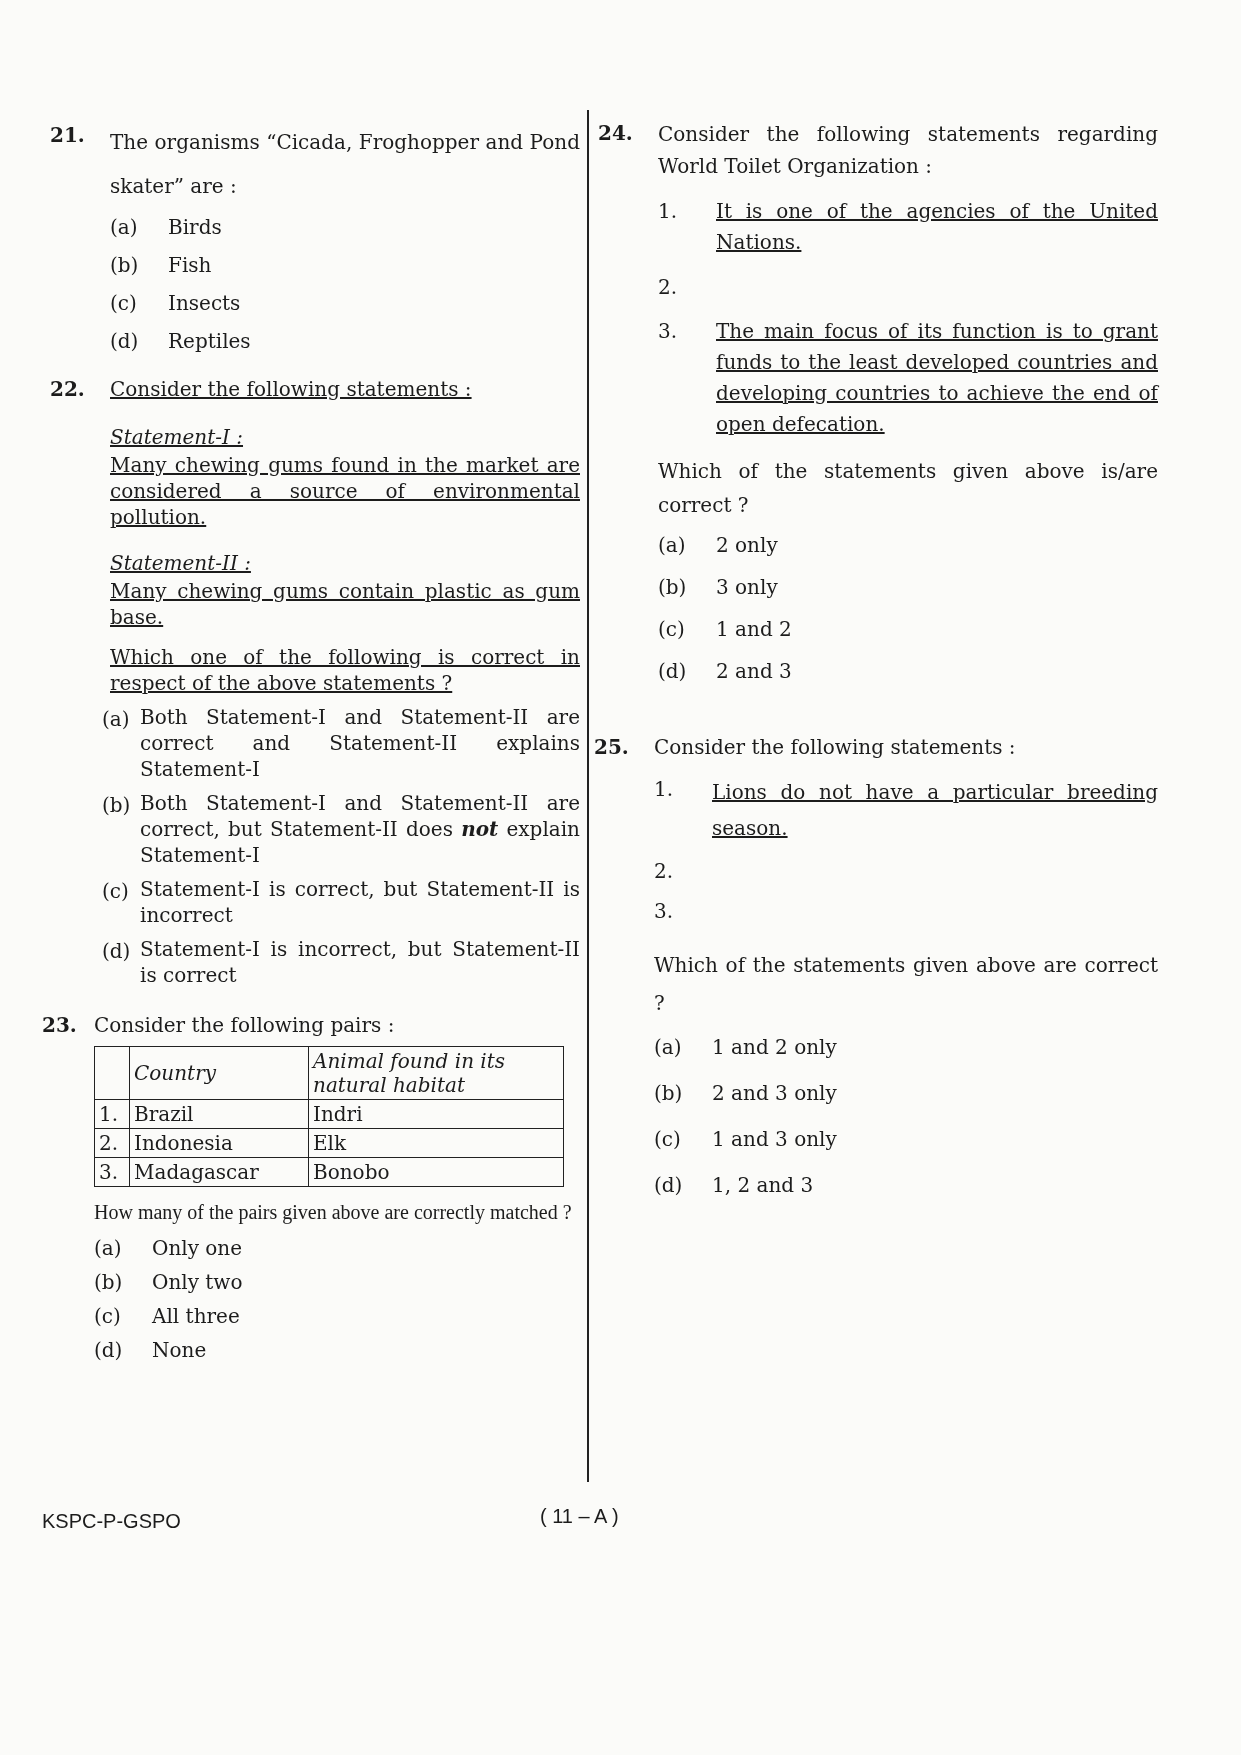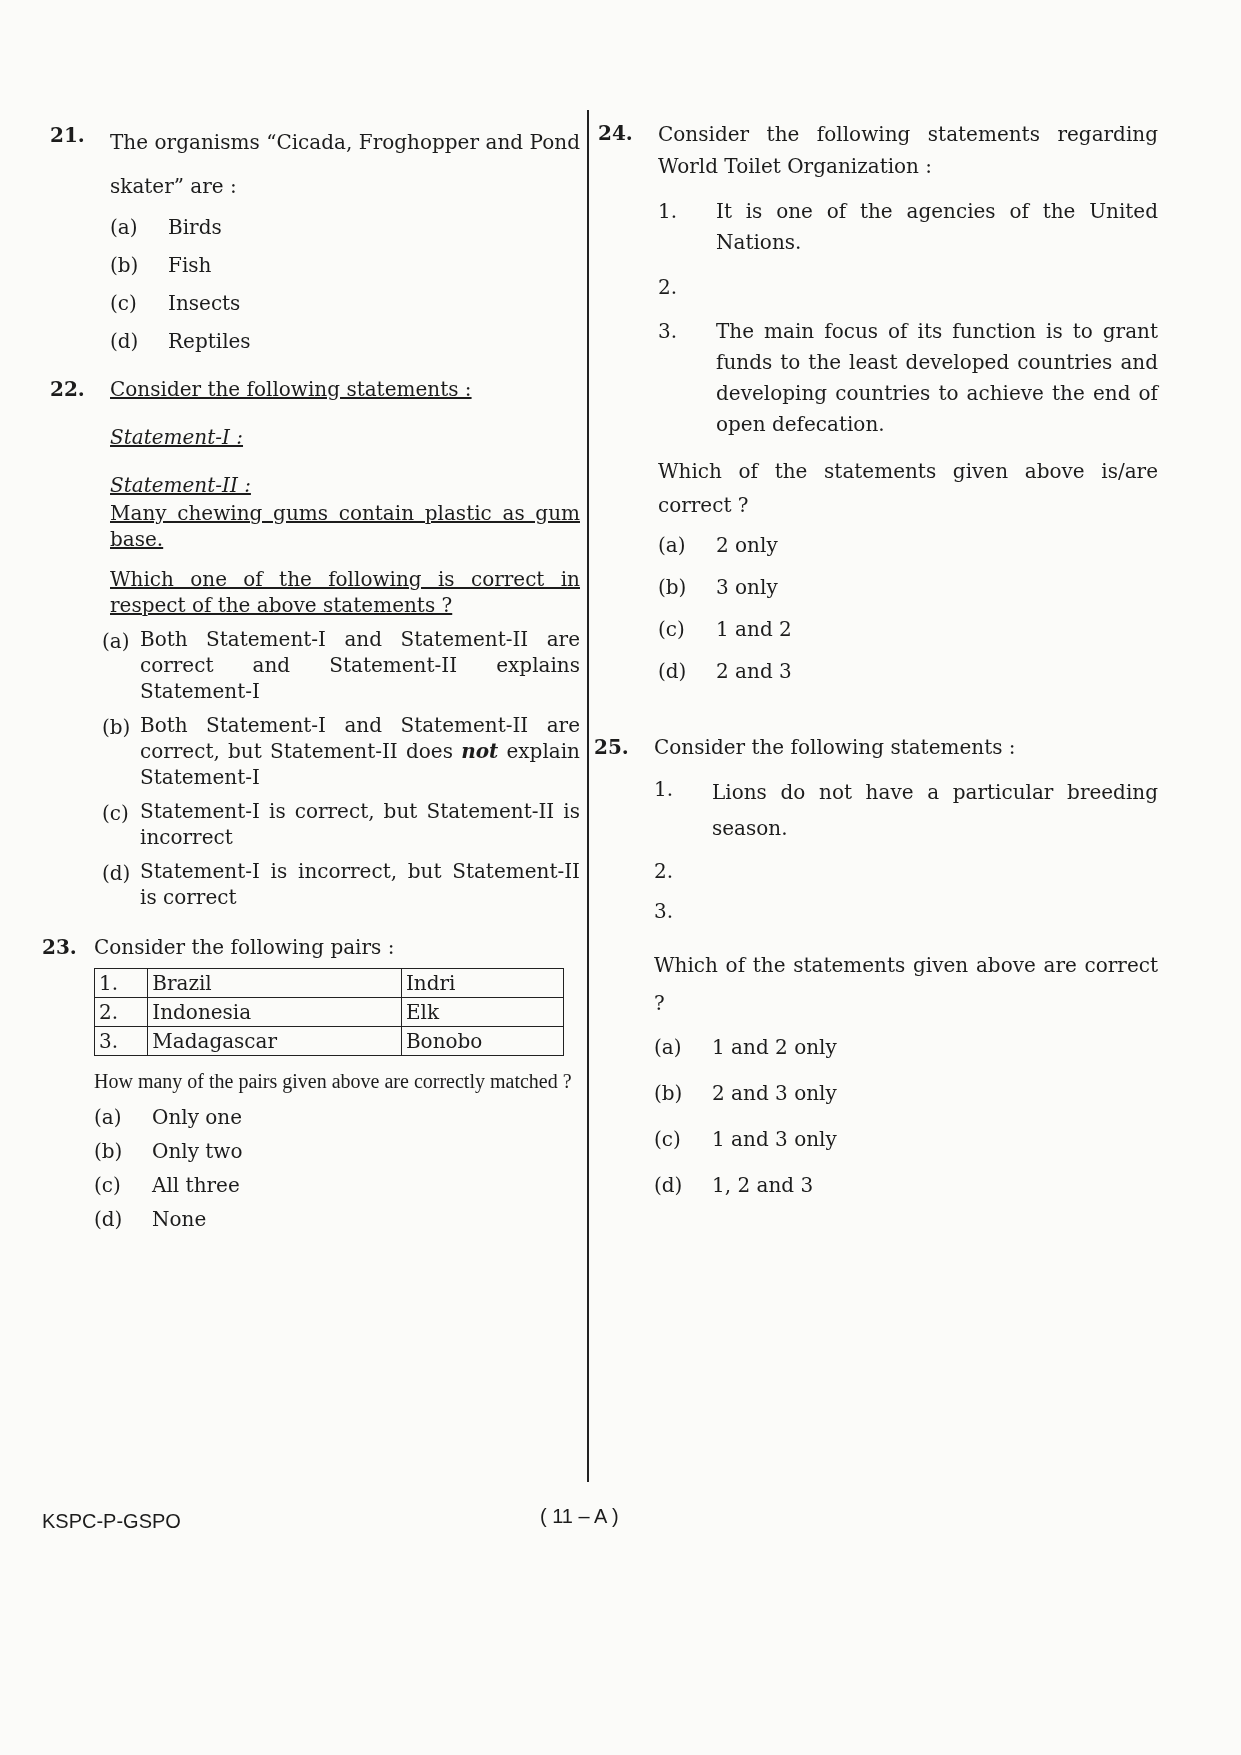--- a/index.html
+++ b/index.html
@@ -17,21 +17,21 @@
   .qtext { text-align:justify; }
   .opt { display:flex; margin-top:10px; }
   .opt .lbl { width:58px; flex:none; }
   .opt-tight { display:flex; margin-top:8px; }
   .opt-tight .lbl { width:38px; flex:none; }
   .opt-tight .txt { text-align:justify; flex:1; line-height:26px; }
   .stmt-head { font-style:italic; margin-top:18px; }
   .stmt { text-align:justify; line-height:26px; }
   .num-item { display:flex; margin-top:14px; }
   .num-item .n { width:58px; flex:none; }
-  .num-item .t { flex:1; text-align:justify; line-height:31px; }
+  .num-item .t { flex:1; text-align:justify; line-height:31px;text-decoration:underline; }
   table.pairs { border-collapse:collapse; margin-top:6px; width:470px; font-size:20px; }
   table.pairs td { border:1.5px solid #222; padding:2px 4px; vertical-align:middle; line-height:24px; }
   table.pairs td.hdr { font-style:italic; }
   .footer-code { position:absolute; left:42px; top:1510px; font-family:"Liberation Sans",sans-serif; font-size:20px; }
   .footer-page { position:absolute; left:540px; top:1505px; font-family:"Liberation Sans",sans-serif; font-size:20px; }
   em.b { font-weight:bold; font-style:italic; }
 </style>
 </head>
 <body>
 
@@ -58,20 +58,21 @@
       <div class="opt" style="margin-top:8px;">
           <span class="lbl">(d)</span>
           <span>Reptiles</span>
         </div>
     </div>
 
     <div class="q" style="margin-top:18px;text-decoration:underline;">
       <span class="qnum">22.</span>
       <div class="qtext">Consider the following statements :</div>
       <div class="stmt-head">Statement-I :</div>
+      <div class="stmt">Many chewing gums found in the market are considered a source of environmental pollution.</div>
       <div class="stmt-head">Statement-II :</div>
       <div class="stmt">Many chewing gums contain plastic as gum base.</div>
       <div class="stmt" style="margin-top:14px;">Which one of the following is correct in respect of the above statements ?</div>
     </div>
     <div style="padding-left:52px;">
       <div class="opt-tight">
           <span class="lbl">(a)</span>
           <span class="txt">Both Statement-I and Statement-II are correct and Statement-II explains Statement-I</span>
         </div>
       <div class="opt-tight">
@@ -86,20 +87,25 @@
           <span class="lbl">(d)</span>
           <span class="txt">Statement-I is incorrect, but Statement-II is correct</span>
         </div>
     </div>
 
     <div class="q" style="margin-top:22px;padding-left:52px;margin-left:-8px;">
       <span class="qnum">23.</span>
       <div class="qtext">Consider the following pairs :</div>
       <table class="pairs">
         <tbody>
+            <tr>
+          <td style="width:26px;"></td>
+          <td class="hdr" style="width:170px;">Country</td>
+          <td class="hdr">Animal found in its natural habitat</td>
+        </tr>
         <tr>
           <td>1.</td>
           <td>Brazil</td>
           <td>Indri</td>
         </tr>
         <tr>
           <td>2.</td>
           <td>Indonesia</td>
           <td>Elk</td>
         </tr>

